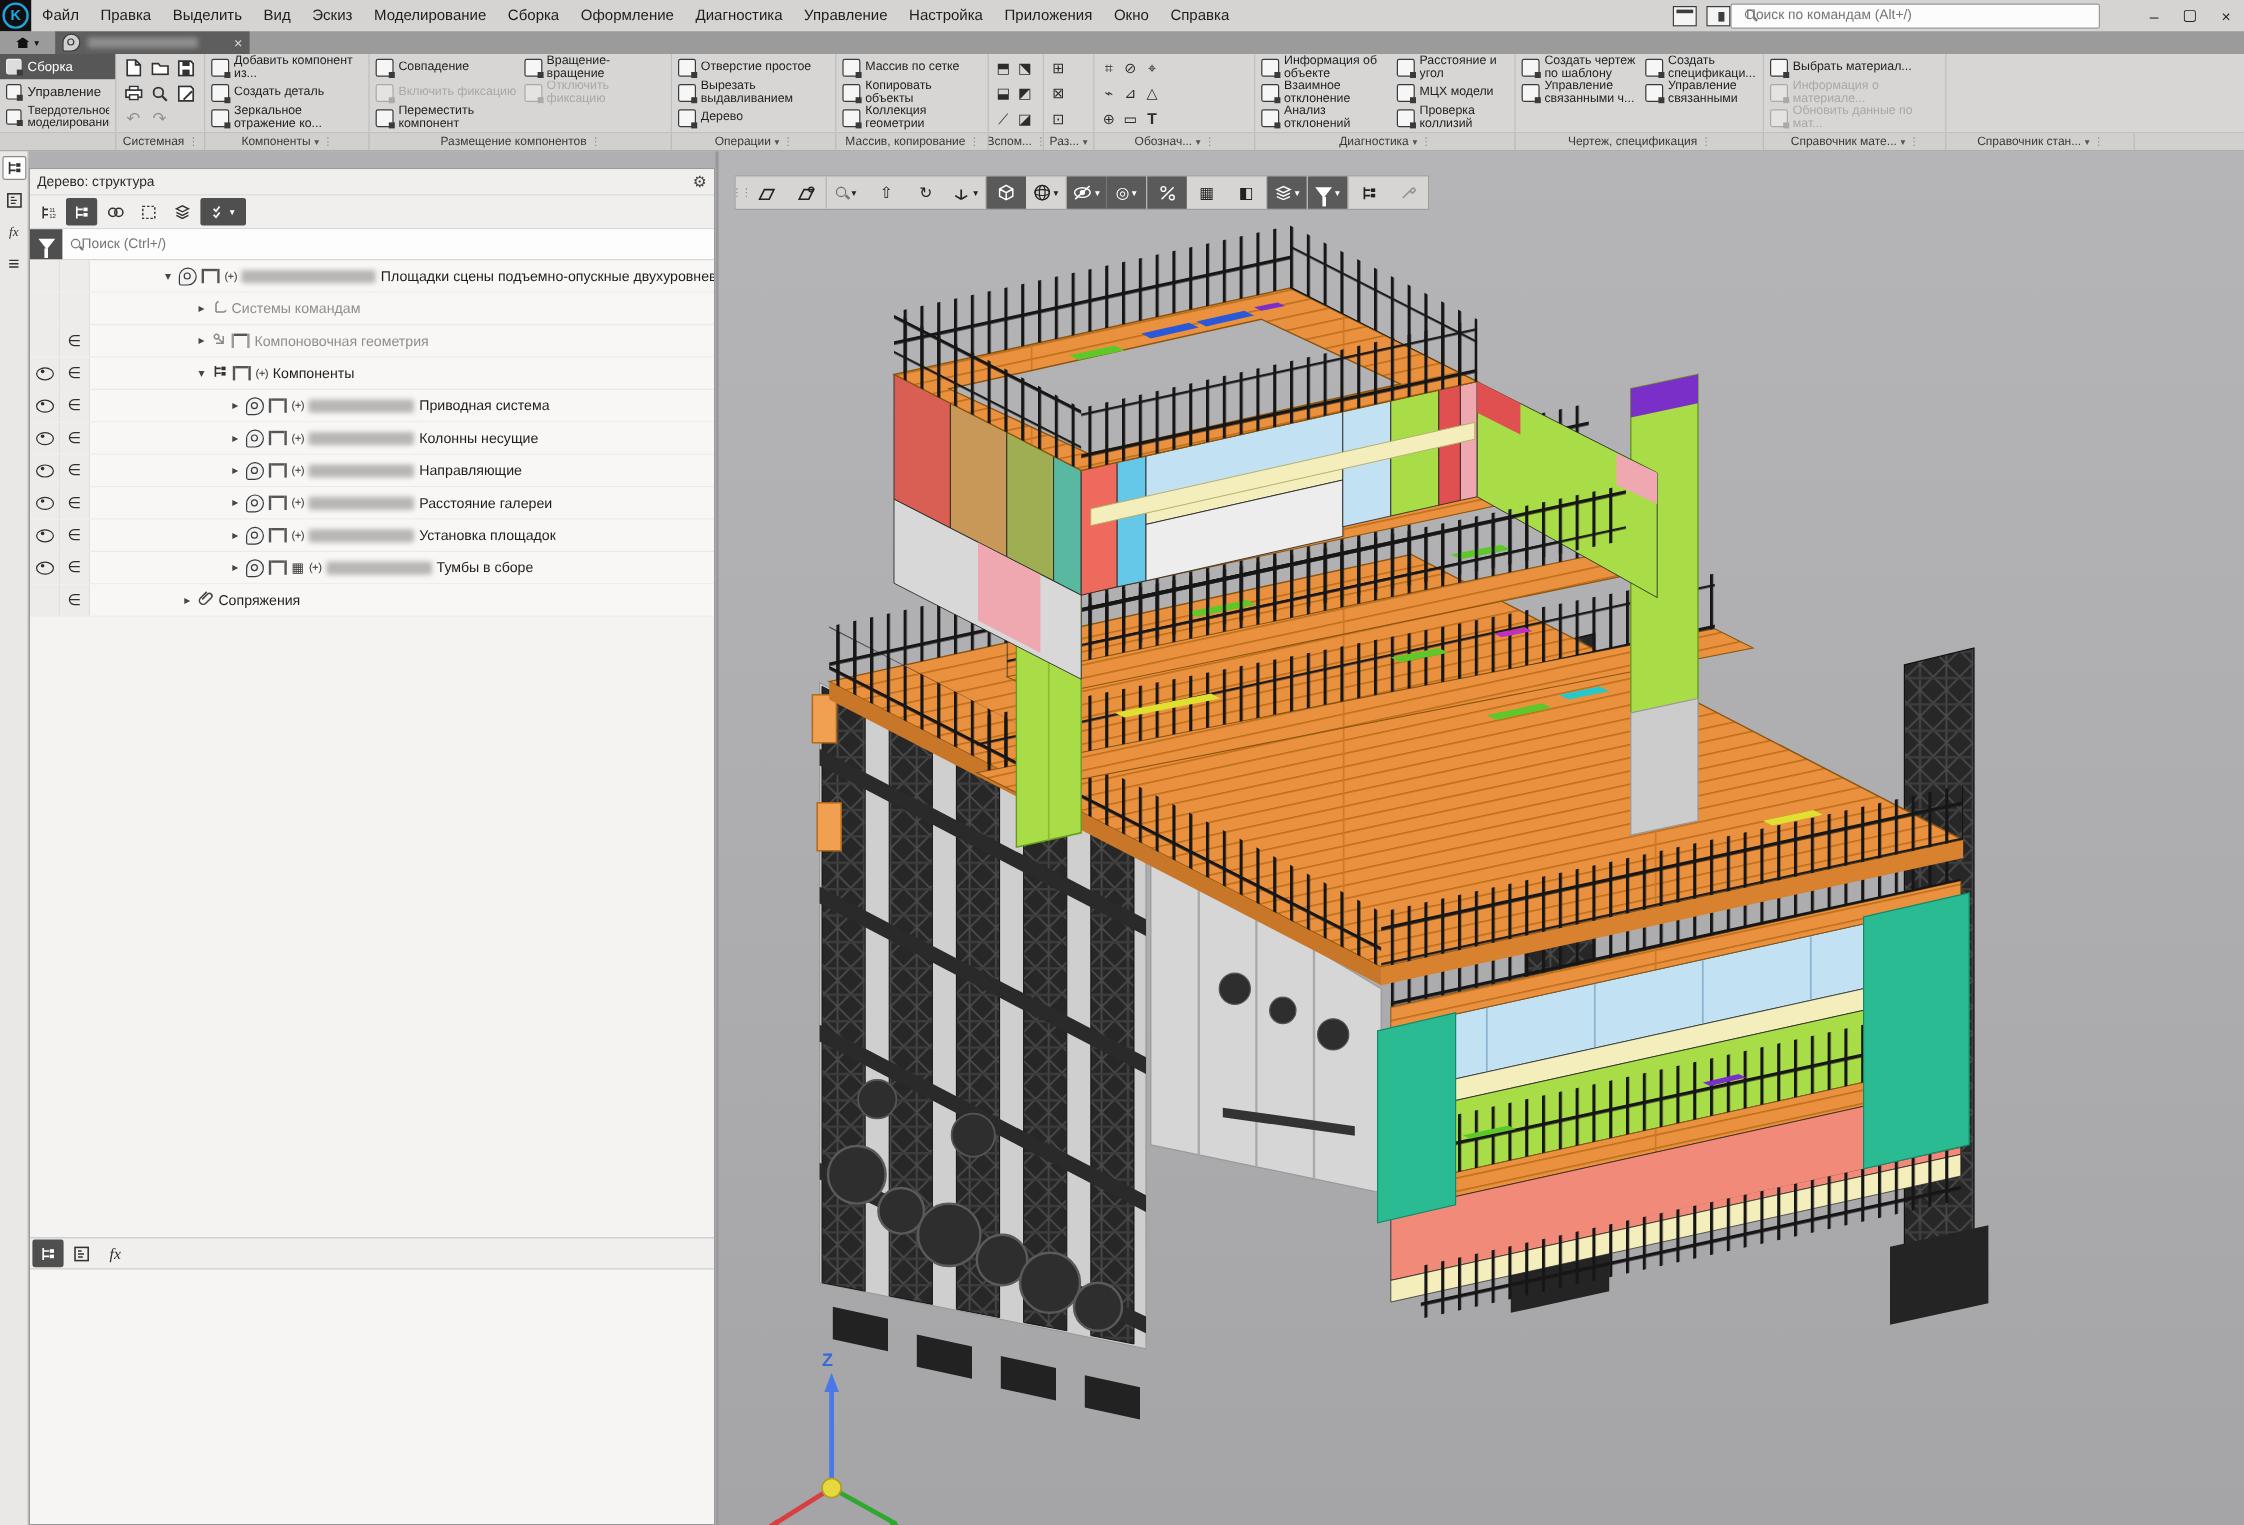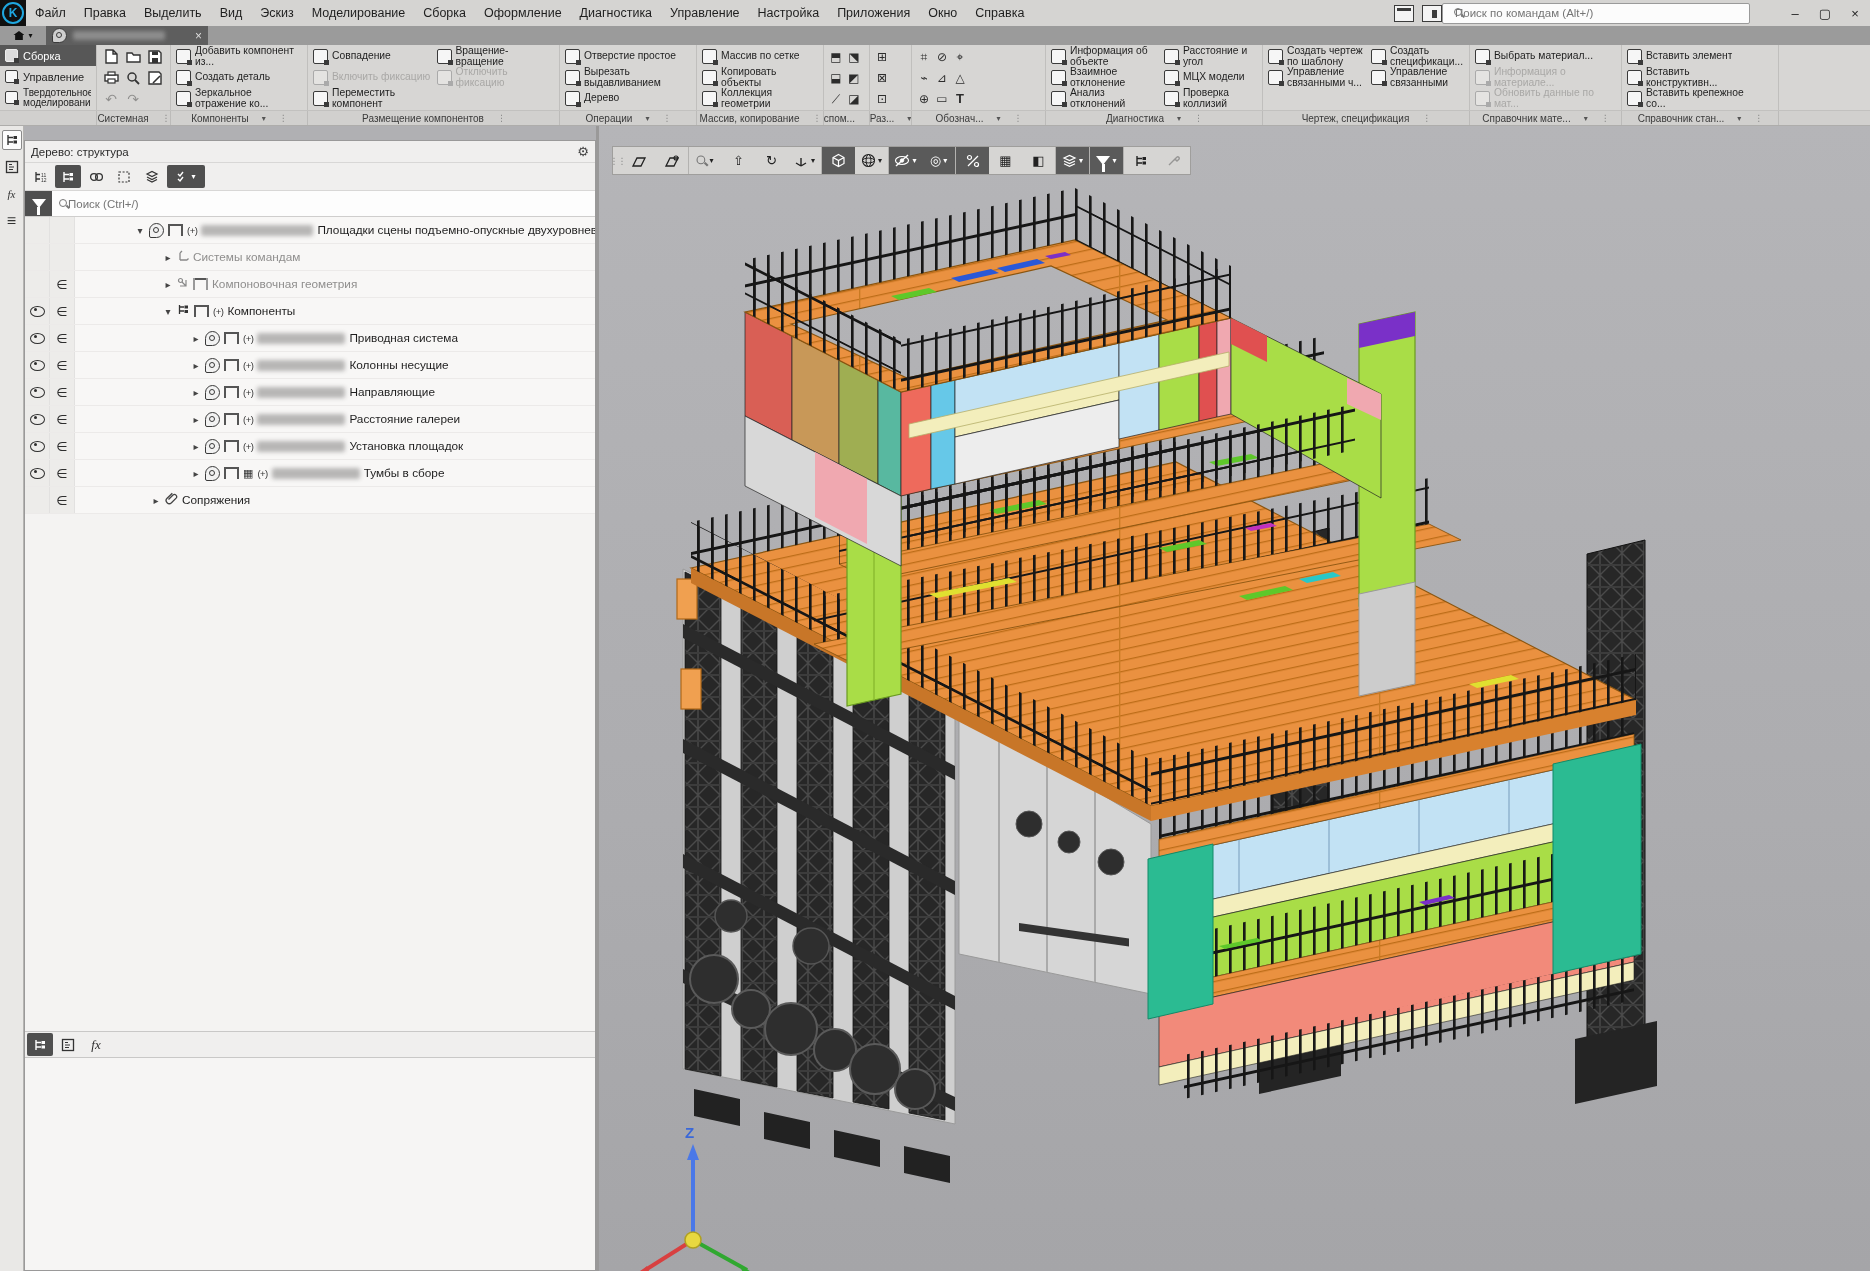--- a/index.html
+++ b/index.html
@@ -27,21 +27,21 @@
   #tabbar{position:absolute;left:0;top:26px;width:1870px;height:19px;background:#9b9b9b;display:flex;align-items:stretch;z-index:29;}
   .home-btn{width:46px;display:flex;align-items:center;justify-content:center;gap:4px;color:#111;font-size:12px;}
   .home-glyph{width:11px;height:9px;background:#111;clip-path:polygon(50% 0,100% 45%,85% 45%,85% 100%,15% 100%,15% 45%,0 45%);}
   .doc-tab{width:150px;background:#5e5e5e;display:flex;align-items:center;gap:6px;padding:0 6px;color:#e8e8e8;}
   .doc-tab .redact{height:9px;width:92px;}
   .tab-close{font-size:12px;color:#ddd;margin-left:auto;}
   
   #ribbon{position:absolute;left:0;top:45px;width:1870px;height:65px;background:#d7d6d4;display:flex;z-index:28;}
   #sectionrow{position:absolute;left:0;top:110px;width:1870px;height:14px;background:#d1d0ce;
               border-top:1px solid #c2c1bf;border-bottom:1px solid #aeadab;display:flex;z-index:28;}
-  .sect{font-size:10px;color:#3a3a3a;display:flex;align-items:center;justify-content:center;gap:13px;
+  .sect{font-size:10px;color:#3a3a3a;display:flex;align-items:center;justify-content:center;gap:3px;
         border-right:1px solid #bcbbb9;box-sizing:border-box;overflow:hidden;white-space:nowrap;}
   .sect .grip-dots{color:#8a8a8a;font-size:9px;letter-spacing:-1px;}
   .sect .dd{font-size:8px;color:#555;}
   .rgroup{border-right:1px solid #c0bfbd;box-sizing:border-box;padding:1px 3px;display:flex;gap:2px;}
   .rcol{display:flex;flex-direction:column;}
   .rbtn{display:flex;align-items:center;gap:4px;height:21px;padding:0 2px;font-size:10.3px;line-height:1.02;cursor:default;border-radius:2px;}
   .rbtn .rlabel{max-height:21px;overflow:hidden;max-width:104px;}
   .rbtn.disabled{color:#a9a8a6;}
   .rbtn.disabled .chip{border-color:#aaa;background:#e4e3e1;}
   .rbtn.disabled .chip:after{background:#aaa;}
@@ -404,36 +404,20 @@
         <span class="chip"></span>
         <span class="rlabel">Информация о материале...</span>
       </div>
       <div class="rbtn disabled">
         <span class="chip"></span>
         <span class="rlabel">Обновить данные по мат...</span>
       </div>
     </div>
   </div>
 
-  <div class="rgroup w-stan">
-    <div class="rcol">
-      <div class="rbtn">
-        <span class="chip"></span>
-        <span class="rlabel">Вставить элемент</span>
-      </div>
-      <div class="rbtn">
-        <span class="chip"></span>
-        <span class="rlabel">Вставить конструктивн...</span>
-      </div>
-      <div class="rbtn">
-        <span class="chip"></span>
-        <span class="rlabel">Вставить крепежное со...</span>
-      </div>
-    </div>
-  </div>
 </div>
 
 <div id="sectionrow">
   <div class="w-modetabs"></div>
   <div class="sect w-sys">
       <span>Системная</span>
       <span class="grip-dots">⋮</span>
     </div>
   <div class="sect w-comp">
       <span>Компоненты</span>

